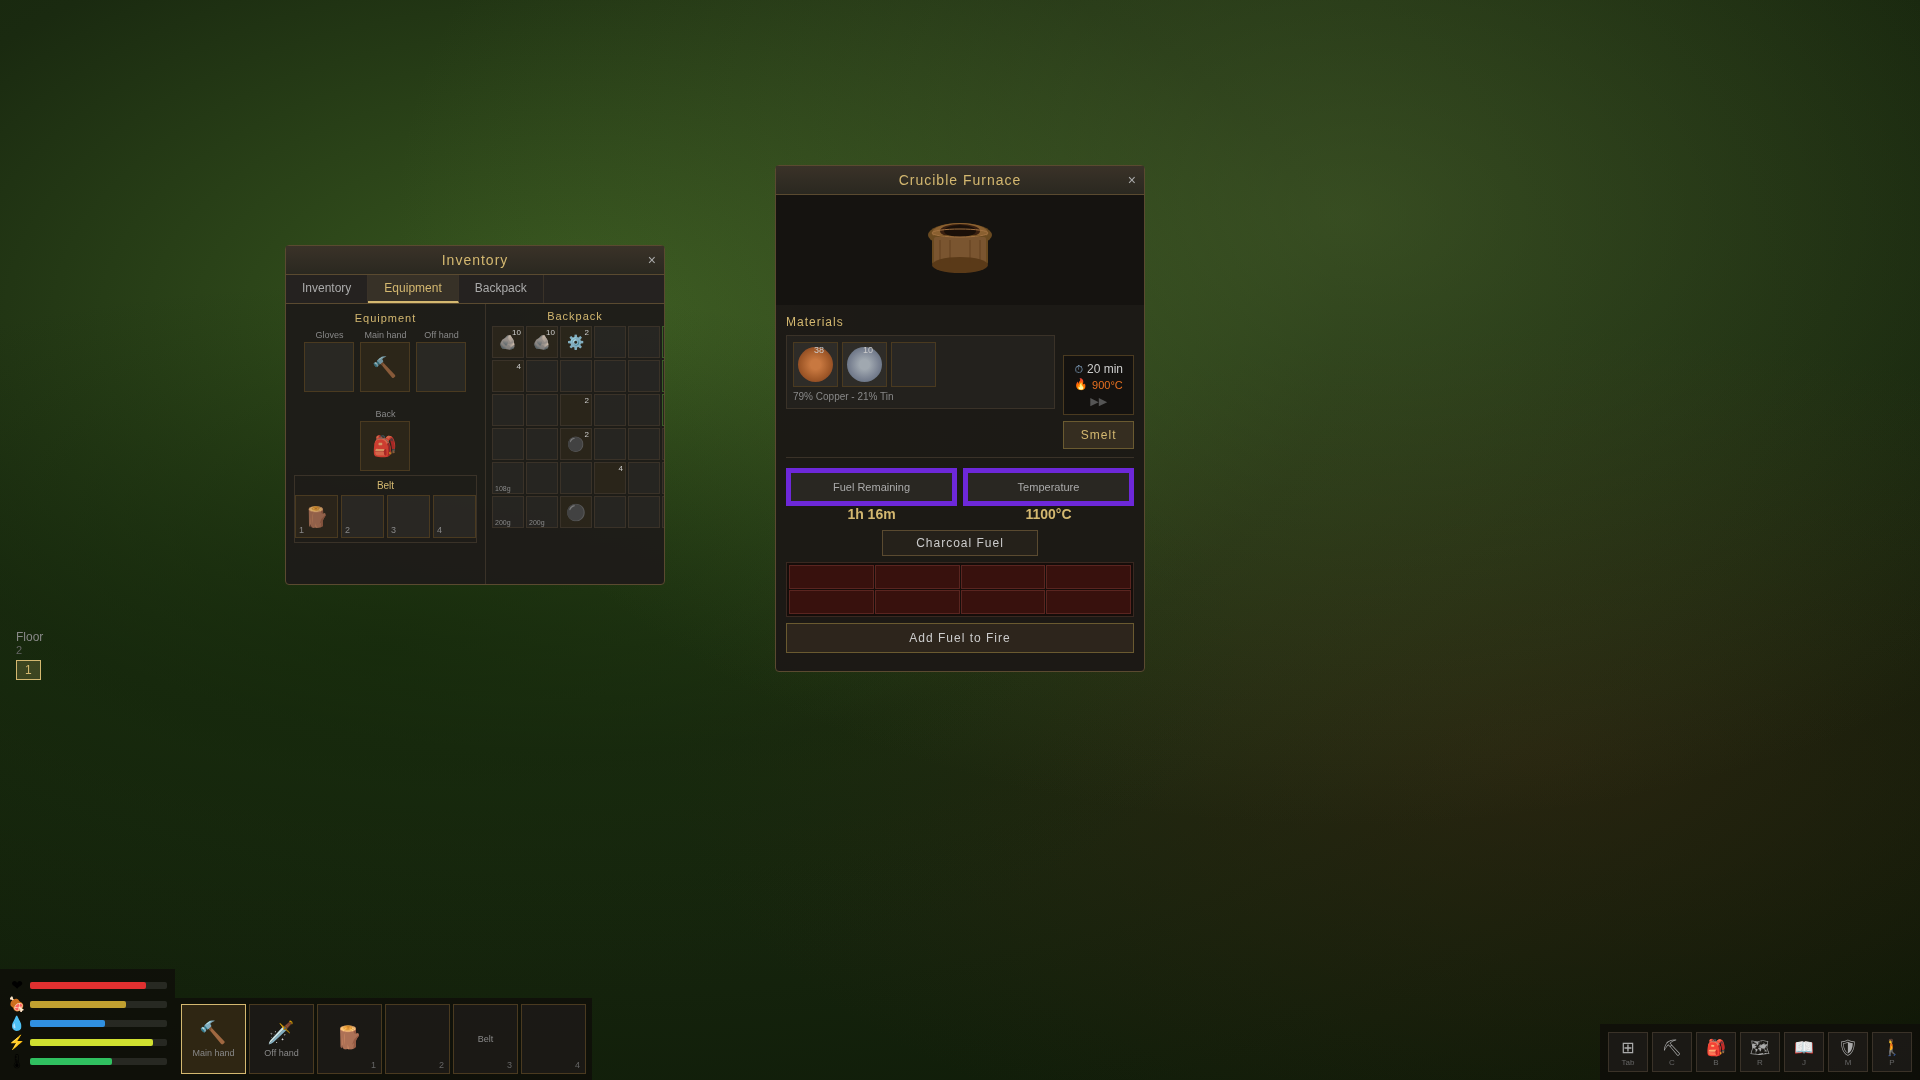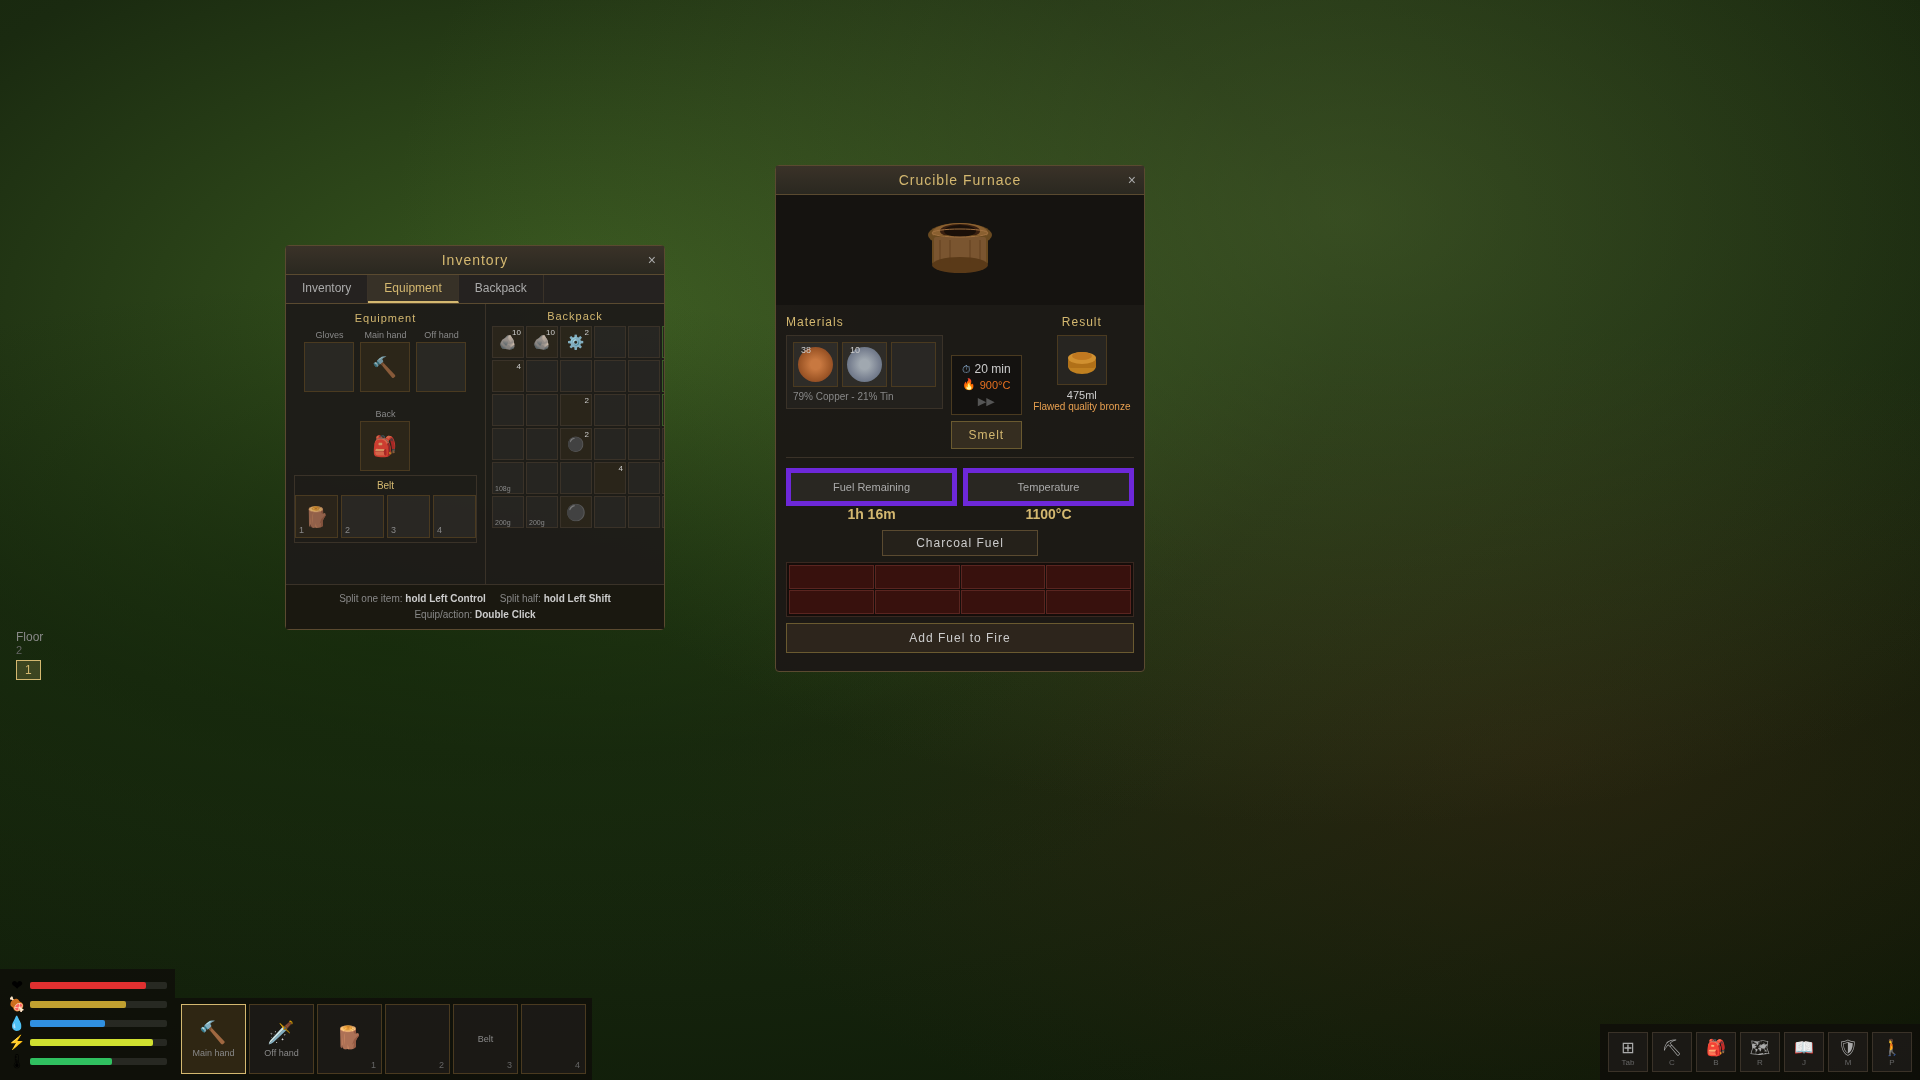--- a/index.html
+++ b/index.html
@@ -305,21 +305,21 @@
       background: rgba(255,255,255,0.05);
       border: 1px solid #4a3a20;
       display: flex;
       align-items: center;
       justify-content: center;
       flex-direction: column;
     }
     .material-count {
       position: absolute;
       top: 2px;
-      left: 7px;
+      left: 20px;
       font-size: 9px;
       color: #ccc;
     }
     .smelt-time-box {
       background: rgba(20,18,15,0.9);
       border: 1px solid #4a3a20;
       padding: 6px 10px;
       text-align: center;
       font-size: 11px;
     }
@@ -764,30 +764,20 @@
         <div class="grid-cell has-item">
           <span style="font-size:16px">⚫</span>
         </div>
         <div class="grid-cell"></div>
         <div class="grid-cell"></div>
         <div class="grid-cell"></div>
       </div>
     </div>
   </div>
 
-  <div class="inv-statusbar">
-    <span>Split one item:</span>
-    <strong>hold Left Control</strong>
-    &nbsp;&nbsp;&nbsp;
-    <span>Split half:</span>
-    <strong>hold Left Shift</strong>
-    <br>
-    <span>Equip/action:</span>
-    <strong>Double Click</strong>
-  </div>
 </div>
 
 <div class="furnace-window">
   <div class="window-titlebar">
     <span class="window-title">Crucible Furnace</span>
     <button class="close-btn">×</button>
   </div>
 
   <div class="furnace-icon-area">
     <div class="furnace-3d-icon">
@@ -844,35 +834,20 @@
           </div>
           <div style="display:flex; align-items:center; gap:4px; margin-top:2px;">
             <span style="color:#e87020;">🔥</span>
             <span class="smelt-temp">900°C</span>
           </div>
           <div style="text-align:center; margin-top:4px; color:#555;">▶▶</div>
         </div>
         <button class="smelt-btn">Smelt</button>
       </div>
 
-      <div class="result-section">
-        <div class="section-header" style="text-align:center;">Result</div>
-        <div class="result-item">
-          <div class="result-icon">
-            <svg width="44" height="44" viewBox="0 0 44 44">
-              <ellipse cx="22" cy="28" rx="14" ry="8" fill="#c08020"></ellipse>
-              <rect x="8" y="20" width="28" height="10" rx="3" fill="#b07018"></rect>
-              <ellipse cx="22" cy="20" rx="14" ry="6" fill="#d09030"></ellipse>
-              <ellipse cx="22" cy="18" rx="10" ry="4" fill="#c07820"></ellipse>
-            </svg>
-          </div>
-          <div class="result-amount">475ml</div>
-          <div class="result-name">Flawed quality bronze</div>
-        </div>
-      </div>
     </div>
 
     <div class="fuel-temp-row">
       <div class="fuel-box">
         <div class="stat-label">Fuel Remaining</div>
         <div class="stat-value">1h 16m</div>
       </div>
       <div class="temp-box">
         <div class="stat-label">Temperature</div>
         <div class="stat-value">1100°C</div>

